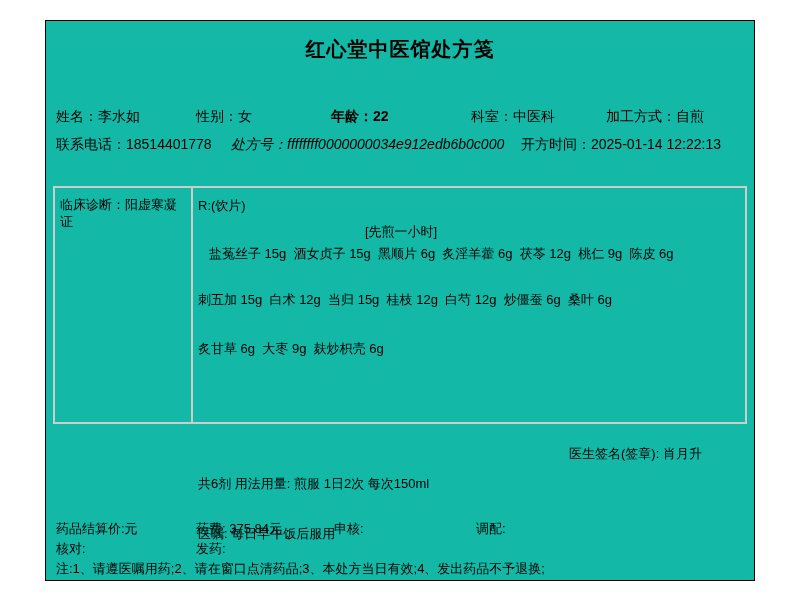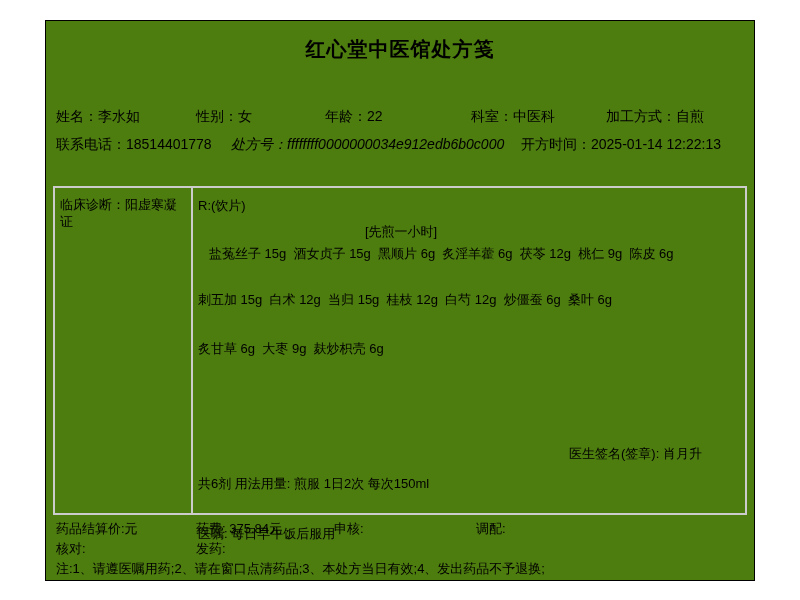--- a/index.html
+++ b/index.html
@@ -7,40 +7,40 @@
     width: 800px; height: 600px;
     background: #ffffff;
     font-family: "Liberation Sans", "DejaVu Sans", sans-serif;
     color: #000000;
   }
   .sheet {
     position: absolute;
     left: 45px; top: 20px;
     width: 710px; height: 561px;
     border: 1px solid #000000;
-    background: #4d7c0f;
+    background: #14b8a6;
   }
   .title {
     position: absolute;
     top: 15px; left: 0;
     width: 100%;
     text-align: center;
     font-size: 20px;
     font-weight: bold;
     letter-spacing: 1px;
   }
   .field {
     position: absolute;
     font-size: 14px;
     white-space: nowrap;
   }
   .rx-box {
     position: absolute;
     left: 7px; top: 165px;
-    width: 694px; height: 329px;
+    width: 694px; height: 238px;
     border: 2px solid #cccccc;
     display: flex;
   }
   .diag-cell {
     width: 138px;
     border-right: 2px solid #cccccc;
     padding: 8px 4px 0 5px;
     font-size: 13px;
     line-height: 17px;
   }
@@ -61,21 +61,21 @@
 </style>
 </head>
 <body>
 
 <div class="sheet">
 
   <div class="title">红心堂中医馆处方笺</div>
 
   <div class="field" style="left:10px; top:87px;"><span>姓名：</span><span>李水如</span></div>
   <div class="field" style="left:150px; top:87px;"><span>性别：</span><span>女</span></div>
-  <div class="field" style="left:279px; top:87px;"><span>年龄：</span><span>22</span></div>
+  <div class="field" style="left:285px; top:87px;font-weight:bold;"><span>年龄：</span><span>22</span></div>
   <div class="field" style="left:425px; top:87px;"><span>科室：</span><span>中医科</span></div>
   <div class="field" style="left:560px; top:87px;"><span>加工方式：</span><span>自煎</span></div>
 
   <div class="field" style="left:10px; top:115px;"><span>联系电话：</span><span>18514401778</span></div>
   <div class="field" style="left:185px; top:115px;font-style:italic;"><span>处方号：</span><span>ffffffff0000000034e912edb6b0c000</span></div>
   <div class="field" style="left:475px; top:115px;"><span>开方时间：</span><span>2025-01-14 12:22:13</span></div>
 
   <div class="rx-box">
     <div class="diag-cell"><span>临床诊断：</span><span>阳虚寒凝证</span></div>
     <div class="rx-cell">

